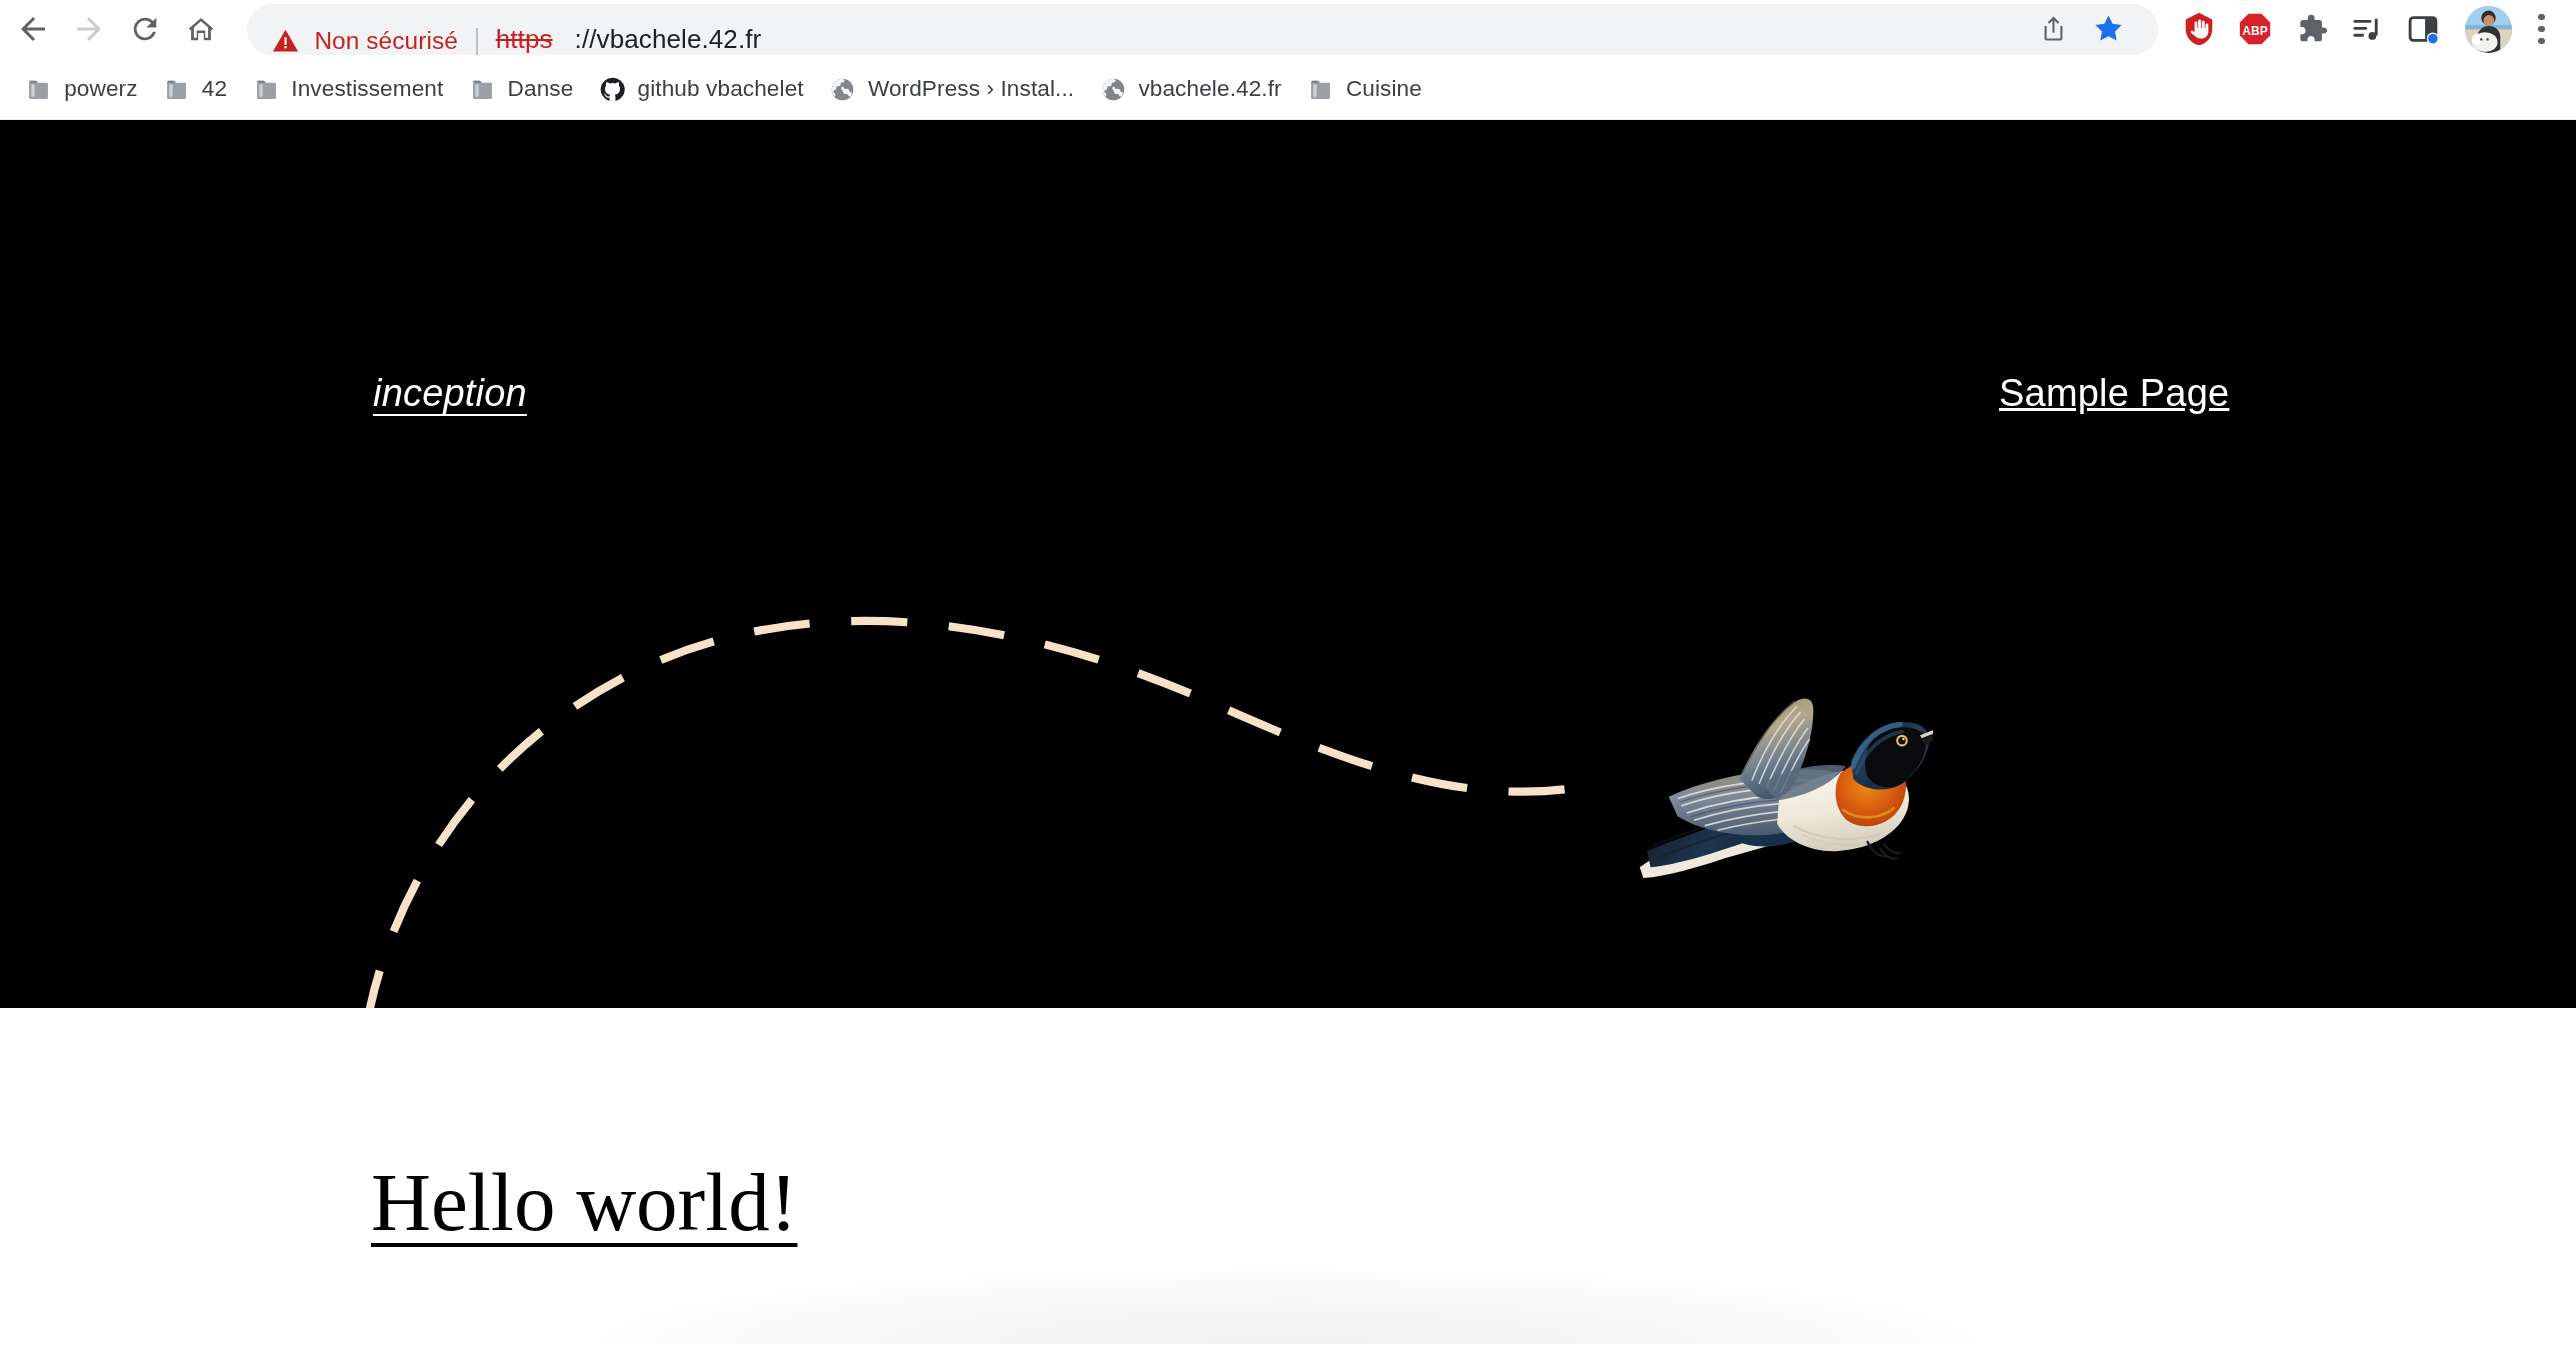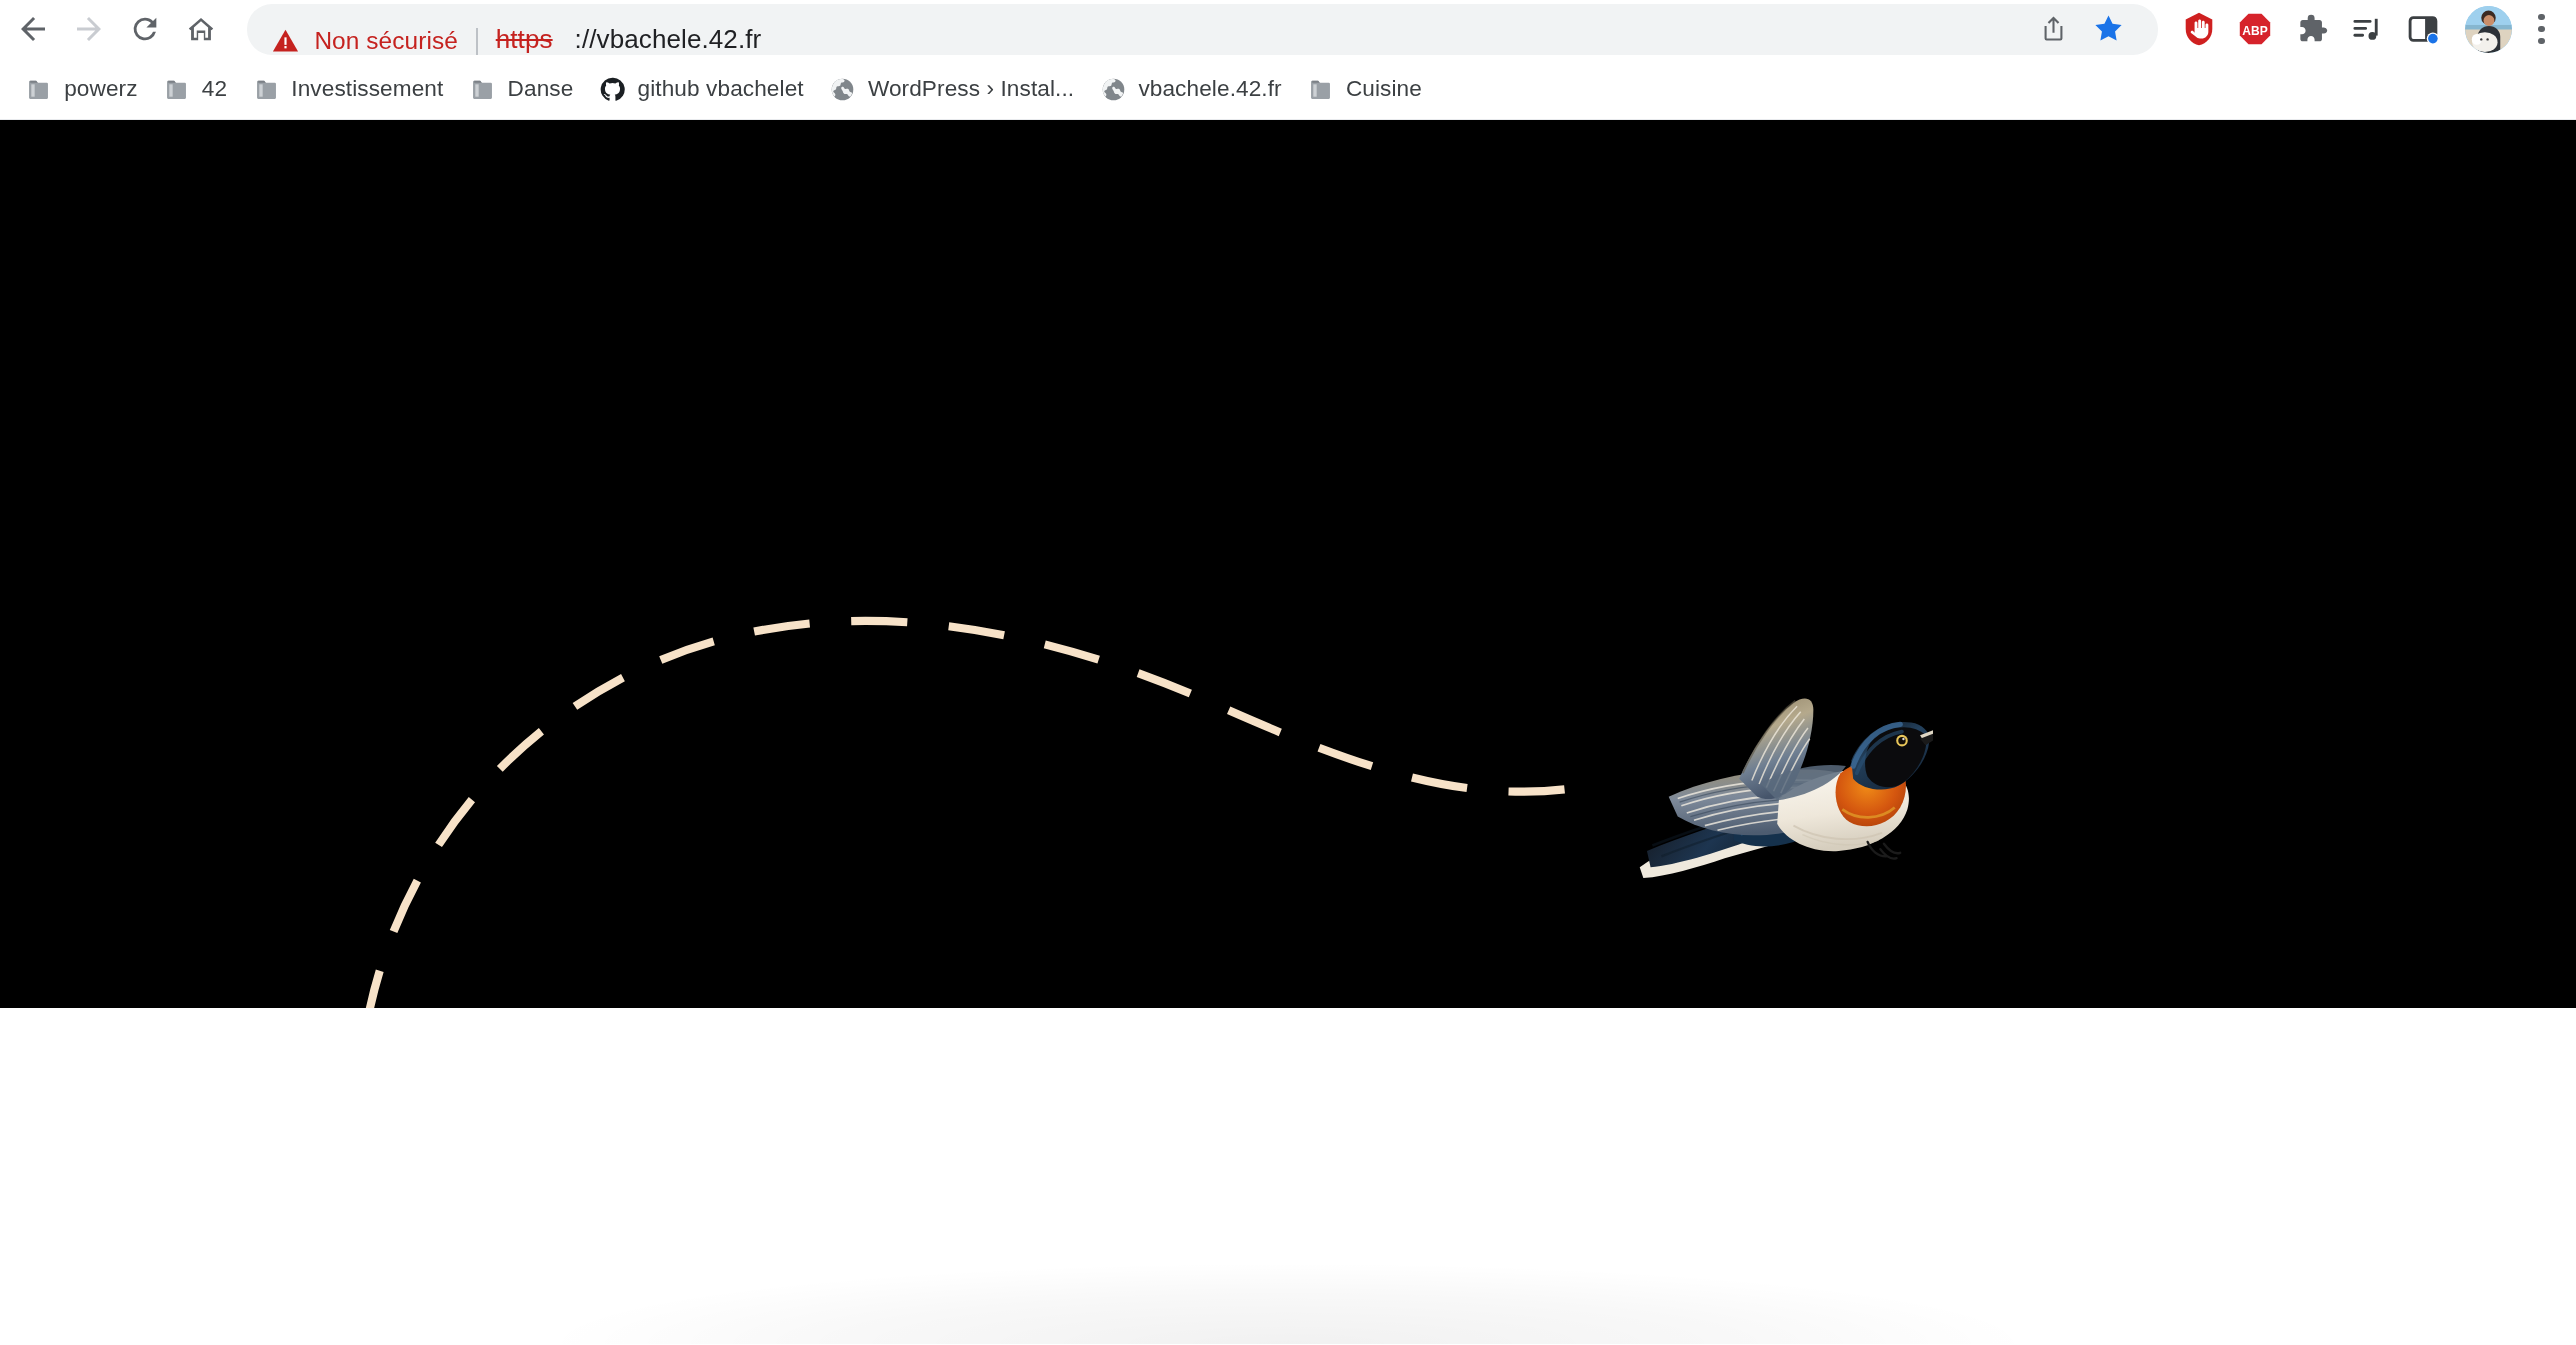--- a/index.html
+++ b/index.html
@@ -601,17 +601,24 @@
       <circle cx="306" cy="56" r="6.4" fill="#e8c65a"></circle>
       <circle cx="306" cy="56" r="4.1" fill="#120d07"></circle>
       <circle cx="307.6" cy="54.2" r="1.3" fill="#ffffff" opacity="0.85"></circle>
 
       <path d="M326 50 L 352 40 L 356 45 L 332 60 Z" fill="#ded6c4"></path>
       <path d="M326 54 L 354 43 L 356 46 L 332 61 Z" fill="#1a1a1a"></path>
 
       <path d="M268 168 C 272 178, 280 184, 288 184 M282 176 C 288 184, 294 188, 300 186 M286 170 C 292 178, 298 182, 304 180" stroke="#1b1b1b" stroke-width="2.6" fill="none" stroke-linecap="round"></path>
     </svg>
 
+    <div class="site-nav">
+      <a class="site-title" href="#">inception</a>
+      <a class="nav-link" href="#">Sample Page</a>
+    </div>
   </div>
 
+  <div class="content" style="height:337px;">
+    <a class="post-title" href="#">Hello world!</a>
+  </div>
   <div class="bottom-fade"></div>
 </div>
 
 
 </body></html>

